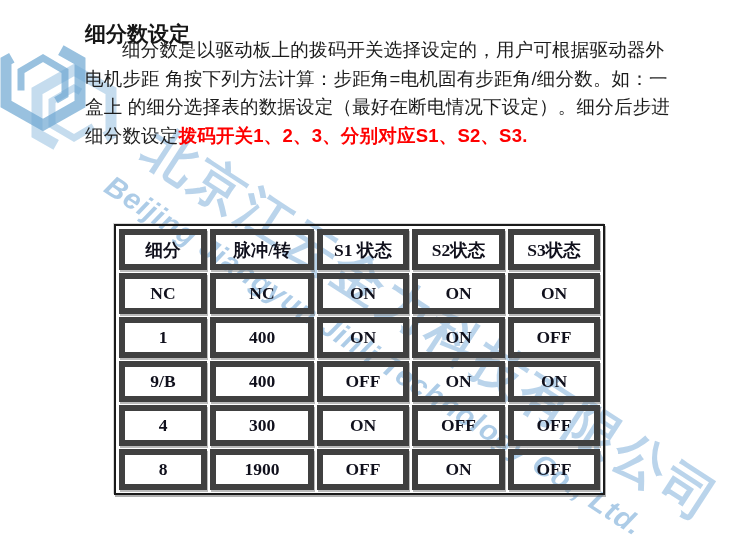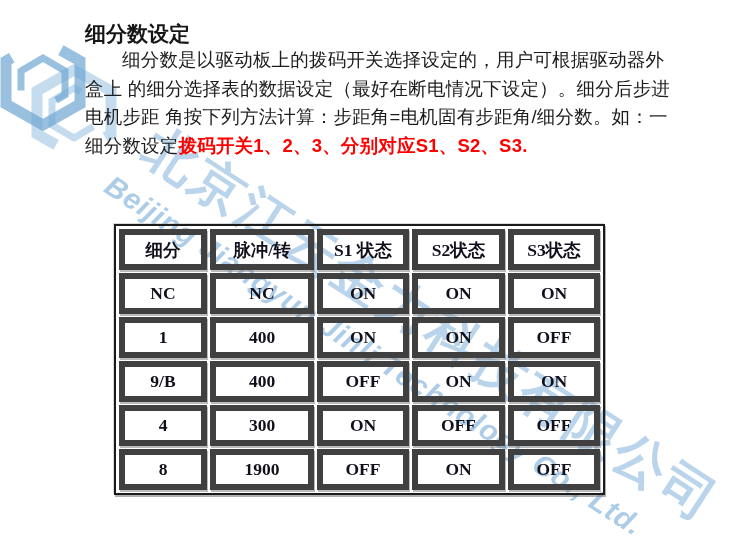--- a/index.html
+++ b/index.html
@@ -42,21 +42,21 @@
   }
 
   
   #content { position: absolute; inset: 0; z-index: 1; }
 
   .doc-title {
     position: absolute; left: 85px; top: 20px;
     font-size: 21px; font-weight: bold; color: #161616;
   }
   .doc-body {
-    position: absolute; left: 85px; top: 46px; width: 625px;
+    position: absolute; left: 85px; top: 36px; width: 625px;
     font-size: 18.5px; line-height: 28.5px; color: #1c1c1c;
     letter-spacing: 0.2px;
   }
   .doc-line { white-space: nowrap; }
   .doc-line.indent { text-indent: 37px; }
   .red-text { color: #fe0000; font-weight: bold; }
 
   
   table.subdiv {
     position: absolute; left: 114px; top: 224px;
@@ -108,22 +108,22 @@
       <div class="wm-en">Beijing Jiangyun Jinli Technology Co., Ltd.</div>
     </div>
   </div>
 
   <div id="content">
 
     <div class="doc-title">细分数设定</div>
 
     <div class="doc-body">
       <div class="doc-line indent">细分数是以驱动板上的拨码开关选择设定的，用户可根据驱动器外</div>
+      <div class="doc-line">电机步距 角按下列方法计算：步距角=电机固有步距角/细分数。如：一</div>
       <div class="doc-line">盒上 的细分选择表的数据设定（最好在断电情况下设定）。细分后步进</div>
-      <div class="doc-line">电机步距 角按下列方法计算：步距角=电机固有步距角/细分数。如：一</div>
       <div class="doc-line">
         <span>细分数设定</span><span class="red-text">拨码开关1、2、3、分别对应S1、S2、S3.</span>
       </div>
     </div>
 
     <table class="subdiv">
       <colgroup>
         <col class="c1">
           <col class="c2">
           <col class="c3">

